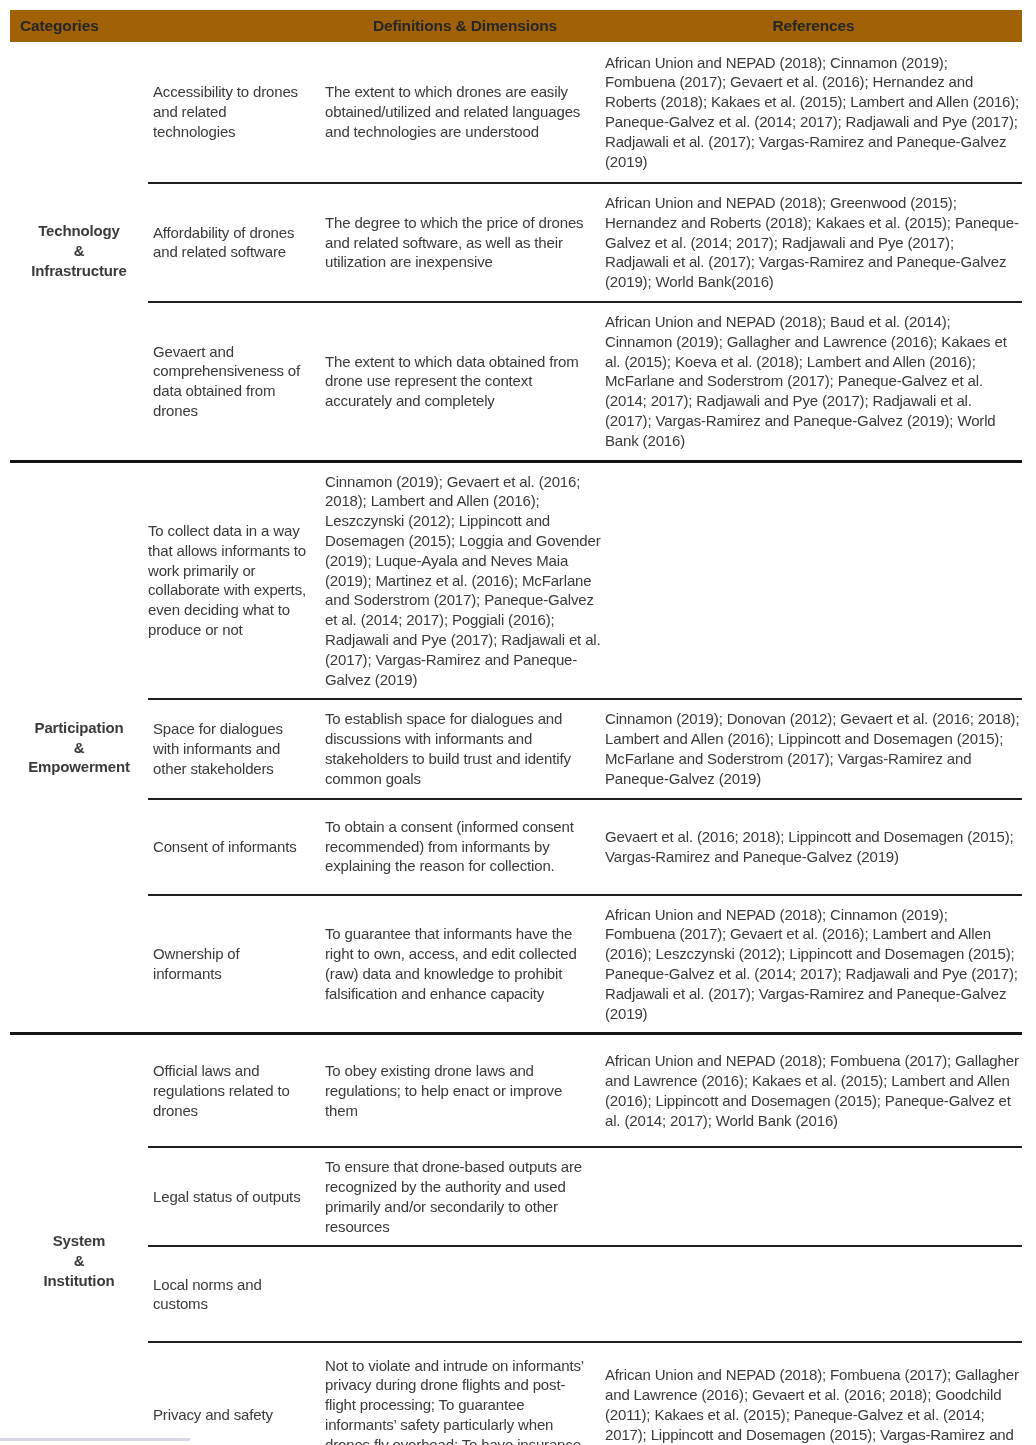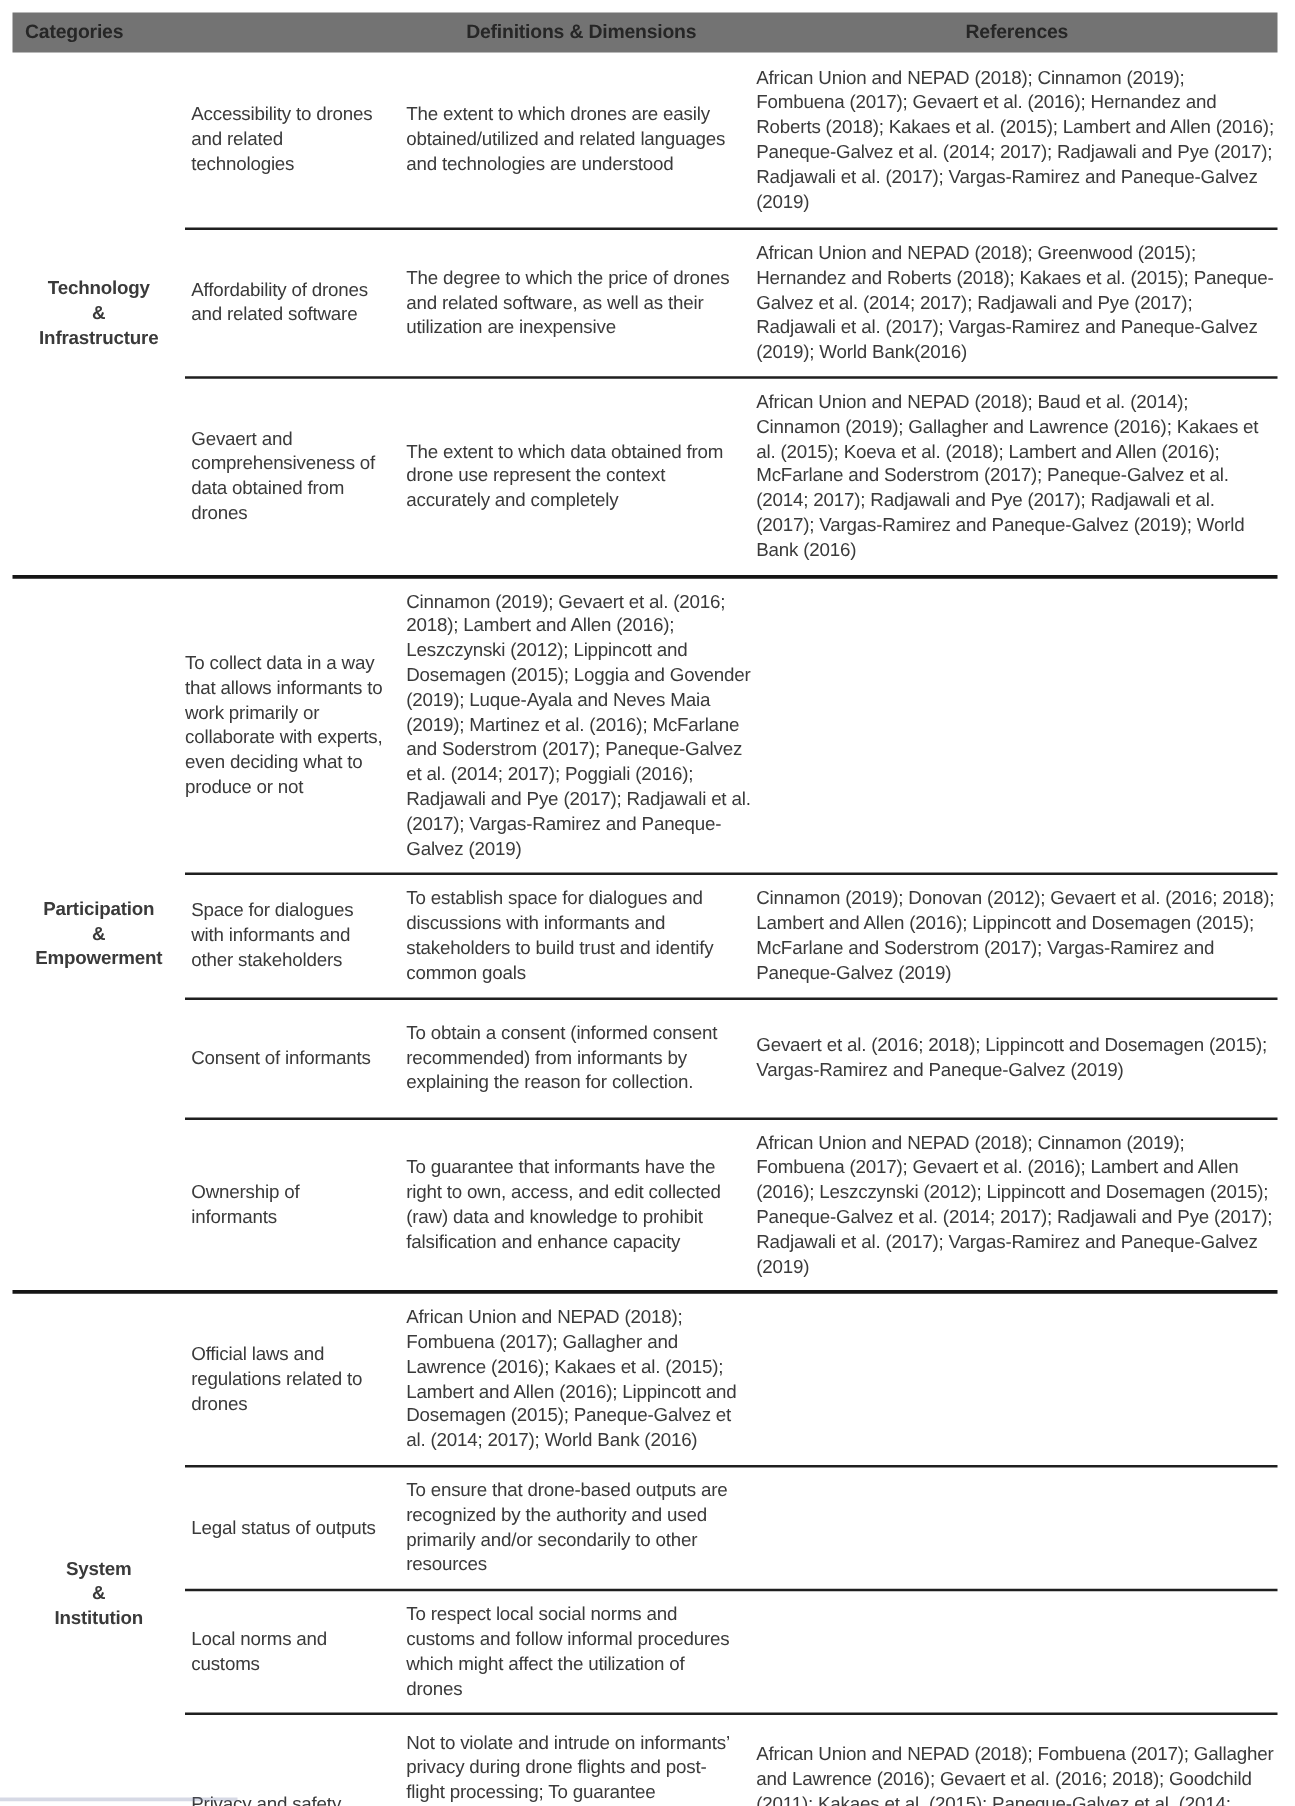--- a/index.html
+++ b/index.html
@@ -19,21 +19,21 @@
   .ethics-table {
     width: 1012px;
     font-size: 15px;
     line-height: 1.32;
     letter-spacing: -0.15px;
   }
   
   .thead {
     display: grid;
     grid-template-columns: 138px 177px 280px 417px;
-    background: #737373;
+    background: #a16207;
     height: 32px;
     align-items: center;
   }
   .th {
     font-weight: bold;
     font-size: 15.5px;
     color: #262626;
   }
   .th-cat { padding-left: 10px; text-align: left; }
   .th-def { text-align: center; }
@@ -154,29 +154,29 @@
 
       <section class="group">
         <div class="cat-cell">
           <div class="cat-label">System
 &amp;
 Institution</div>
         </div>
         <div class="rows">
           <div class="sub-row" style="min-height:111px">
             <div class="cell dim">Official laws and regulations related to drones</div>
+            <div class="cell def">To obey existing drone laws and regulations; to help enact or improve them</div>
             <div class="cell ref">African Union and NEPAD (2018); Fombuena (2017); Gallagher and Lawrence (2016); Kakaes et al. (2015); Lambert and Allen (2016); Lippincott and Dosemagen (2015); Paneque-Galvez et al. (2014; 2017); World Bank (2016)</div>
           </div>
           <div class="sub-row" style="min-height:95px">
             <div class="cell dim">Legal status of outputs</div>
             <div class="cell def">To ensure that drone-based outputs are recognized by the authority and used primarily and/or secondarily to other resources</div>
           </div>
           <div class="sub-row" style="min-height:96px">
             <div class="cell dim">Local norms and customs</div>
-            <div class="cell def">To respect local social norms and customs and follow informal procedures which might affect the utilization of drones</div>
           </div>
           <div class="sub-row" style="min-height:145px">
             <div class="cell dim">Privacy and safety</div>
             <div class="cell def">Not to violate and intrude on informants’ privacy during drone flights and post-flight processing; To guarantee informants’ safety particularly when drones fly overhead; To have insurance if necessary</div>
             <div class="cell ref">African Union and NEPAD (2018); Fombuena (2017); Gallagher and Lawrence (2016); Gevaert et al. (2016; 2018); Goodchild (2011); Kakaes et al. (2015); Paneque-Galvez et al. (2014; 2017); Lippincott and Dosemagen (2015); Vargas-Ramirez and Paneque-Galvez (2019); World Bank (2016)</div>
           </div>
         </div>
       </section>
 
     </div>

